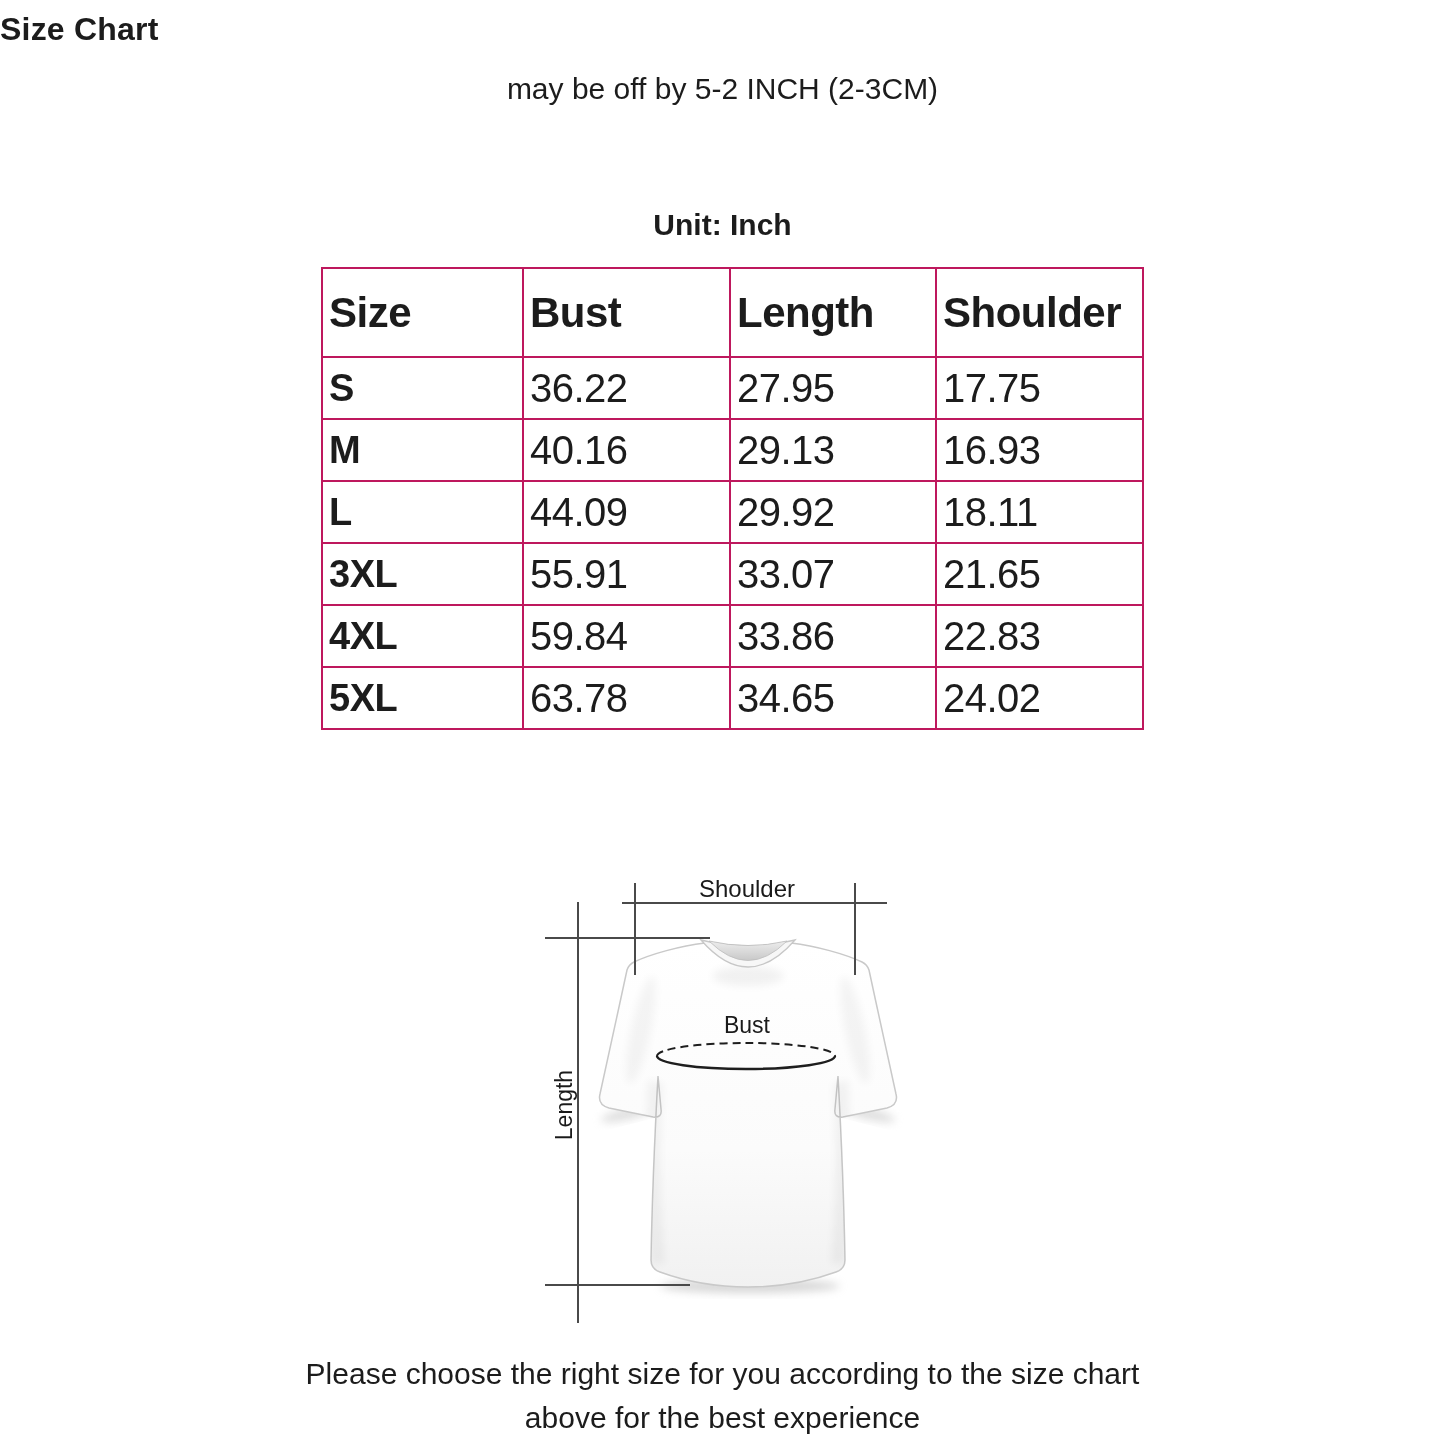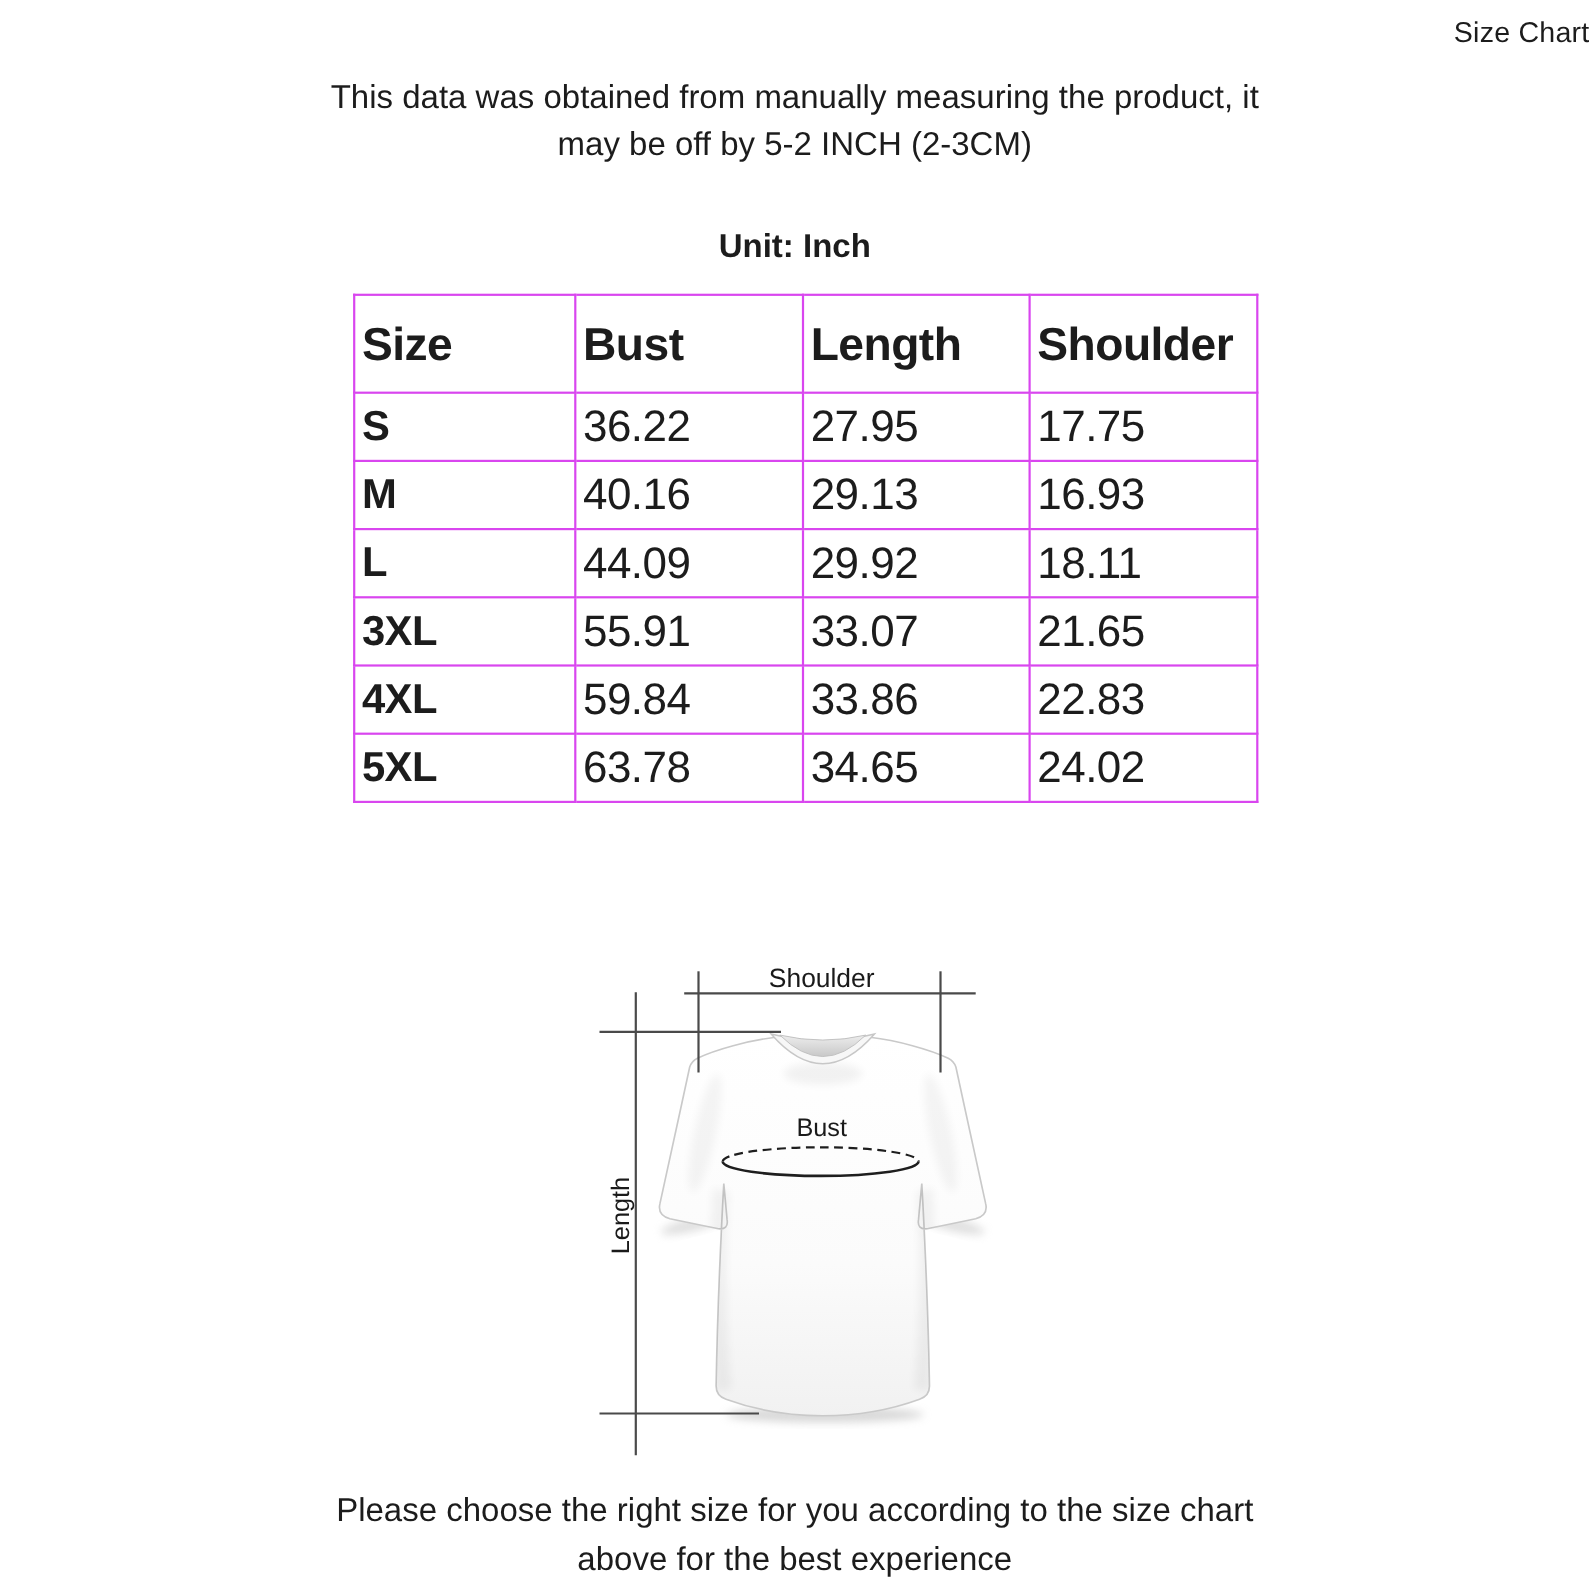--- a/index.html
+++ b/index.html
@@ -6,38 +6,38 @@
   #canvas{
     position:relative;
     width:1445px;height:1445px;
     background:#ffffff;
     font-family:"Liberation Sans","DejaVu Sans",sans-serif;
     color:#1c1c1c;
     overflow:hidden;
   }
   .page-title{
     position:absolute;top:10px;left:0;width:100%;
-    text-align:right;font-size:26px;font-weight:normal;line-height:38px;
+    text-align:left;font-size:32px;font-weight:bold;line-height:38px;
     letter-spacing:0.2px;
   }
   .desc{
     position:absolute;top:67px;left:0;width:100%;
     text-align:center;font-size:30px;line-height:43px;font-weight:normal;
   }
   .unit{
     position:absolute;top:207px;left:0;width:100%;
     text-align:center;font-size:30px;font-weight:bold;line-height:36px;
   }
   table.size-table{
     position:absolute;left:321px;top:267px;
     border-collapse:collapse;table-layout:fixed;
     background:#ffffff;
   }
   table.size-table th,table.size-table td{
-    border:2px solid #d946ef;
+    border:2px solid #be185d;
     text-align:left;vertical-align:middle;
     padding:0 0 0 6px;
     white-space:nowrap;overflow:hidden;
   }
   table.size-table thead th{
     height:87px;font-size:42px;font-weight:bold;letter-spacing:-0.5px;
   }
   table.size-table tbody td{
     height:60px;font-size:40px;font-weight:normal;letter-spacing:-0.5px;
   }
@@ -52,21 +52,20 @@
   .diagram text{font-family:"Liberation Sans","DejaVu Sans",sans-serif;fill:#1a1a1a;}
 </style>
 </head>
 <body>
 
 <div id="canvas">
 
   <div class="page-title">Size Chart</div>
 
   <div class="desc">
-    <div>This data was obtained from manually measuring the product, it</div>
     <div>may be off by 5-2 INCH (2-3CM)</div>
   </div>
 
   <div class="unit">Unit: Inch</div>
 
   <table class="size-table">
     <colgroup>
       <col style="width:201px">
         <col style="width:207px">
         <col style="width:206px">

